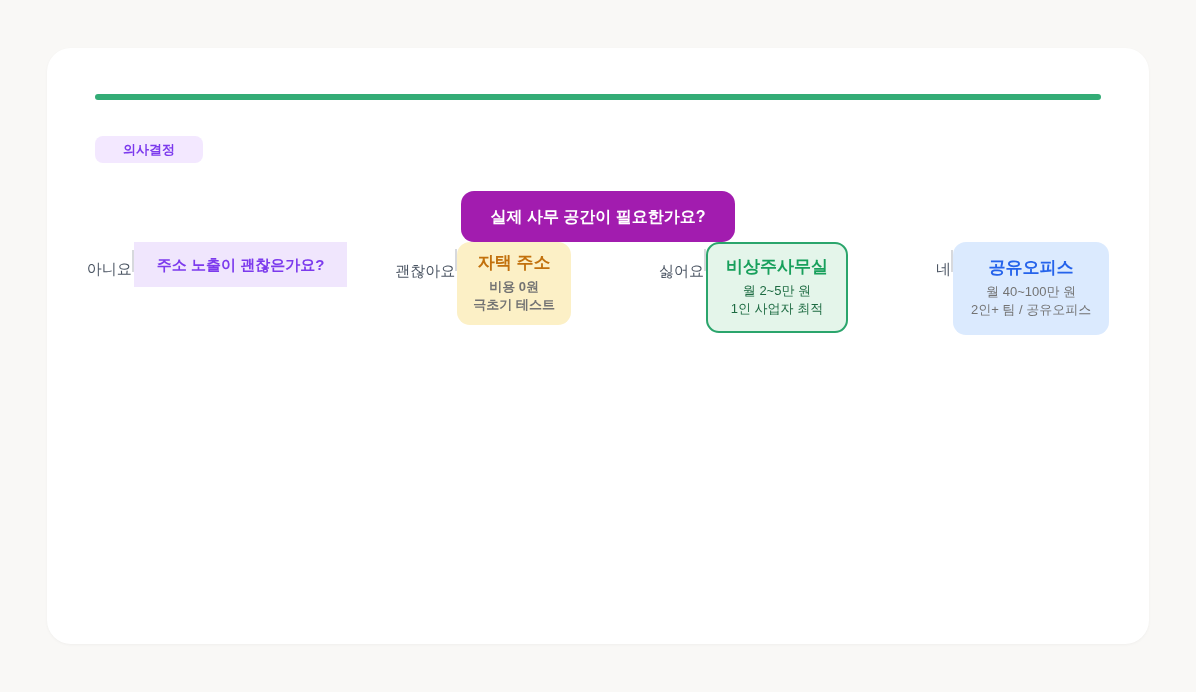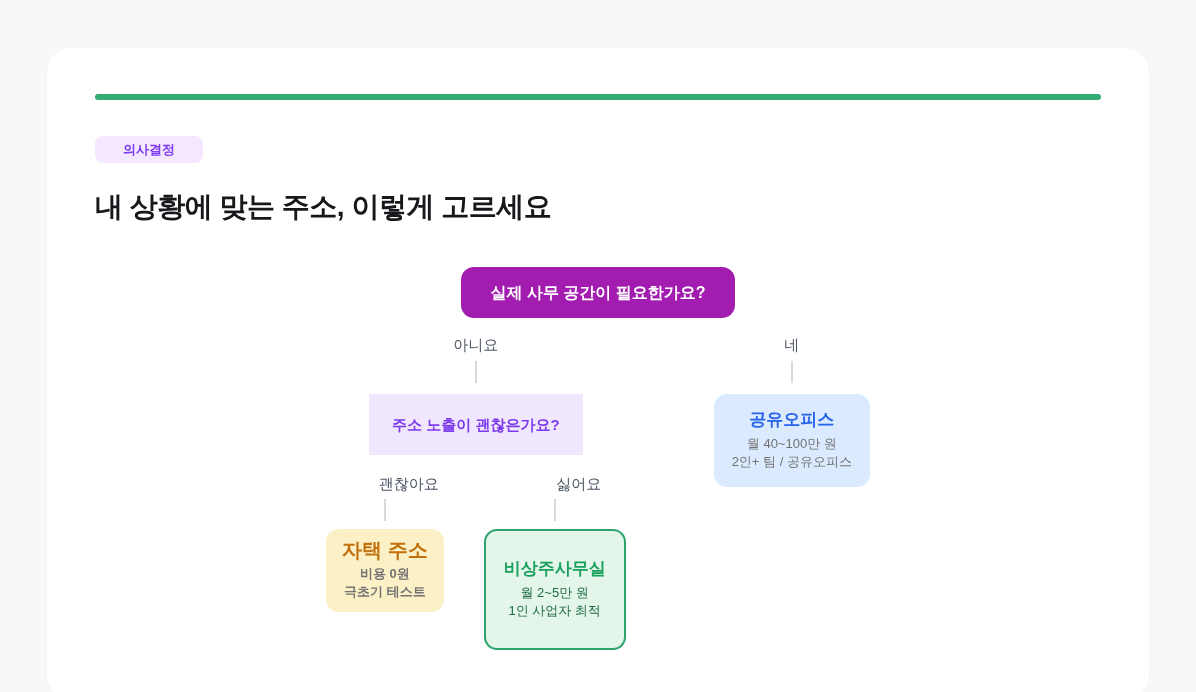--- a/index.html
+++ b/index.html
@@ -60,42 +60,42 @@
     line-height: 19px;
     white-space: nowrap;
   }
   .branches {
     display: flex;
     align-items: flex-start;
     gap: 88px;
   }
   .branch, .sub-branch {
     display: flex;
-    flex-direction: column;
-    align-items: center;
+    flex-direction: row;
+    align-items: flex-start;
   }
   .answer-label {
     margin-top: 19px;
     font-size: 15px;
     color: #4b5563;
     line-height: 16px;
     white-space: nowrap;
   }
   .connector {
     width: 2px;
     height: 22px;
     background: #d7d9dd;
     margin: 8px 0 11px;
   }
   .question-node {
     background: #f0e6fd;
     color: #7c3aed;
     font-size: 15px;
     font-weight: 700;
-    padding: 21px 23px;
+    padding: 13px 23px;
     border-radius: 0;
     line-height: 19px;
     white-space: nowrap;
   }
   .sub-branches {
     display: flex;
     align-items: flex-start;
     gap: 40px;
   }
   .sub-branch .answer-label { margin-top: 21px; margin-left: 48px; }
@@ -118,39 +118,38 @@
   .node-blue {
     background: #dbeafe;
     padding: 16px 18px;
   }
   .node-blue .node-title { color: #2563eb; }
   .node-blue .node-detail { color: #737373; }
   .node-yellow {
     background: #fcf0c6;
     padding: 11px 16px;
   }
-  .node-yellow .node-title { color: #c2710d; font-size: 20px; }
+  .node-yellow .node-title { color: #c2710d; font-size: 17px; }
   .node-yellow .node-detail { color: #737373; font-weight: bold; }
   .node-green {
     background: #e4f5ea;
     border: 2px solid #2ba56c;
-    padding: 28px 18px;
+    padding: 13px 18px;
   }
   .node-green .node-title { color: #18a05c; }
   .node-green .node-detail { color: #1d6b42; }
 </style>
 </head>
 <body>
 
 <div class="card">
   <div class="accent-bar"></div>
 
   <span class="badge">의사결정</span>
 
-  <h1 class="page-title">내 상황에 맞는 주소, 이렇게 고르세요</h1>
 
   <div class="tree">
 
     <div class="root-node">실제 사무 공간이 필요한가요?</div>
 
     <div class="branches">
 
       <div class="branch">
         <div class="answer-label">아니요</div>
         <div class="connector"></div>

